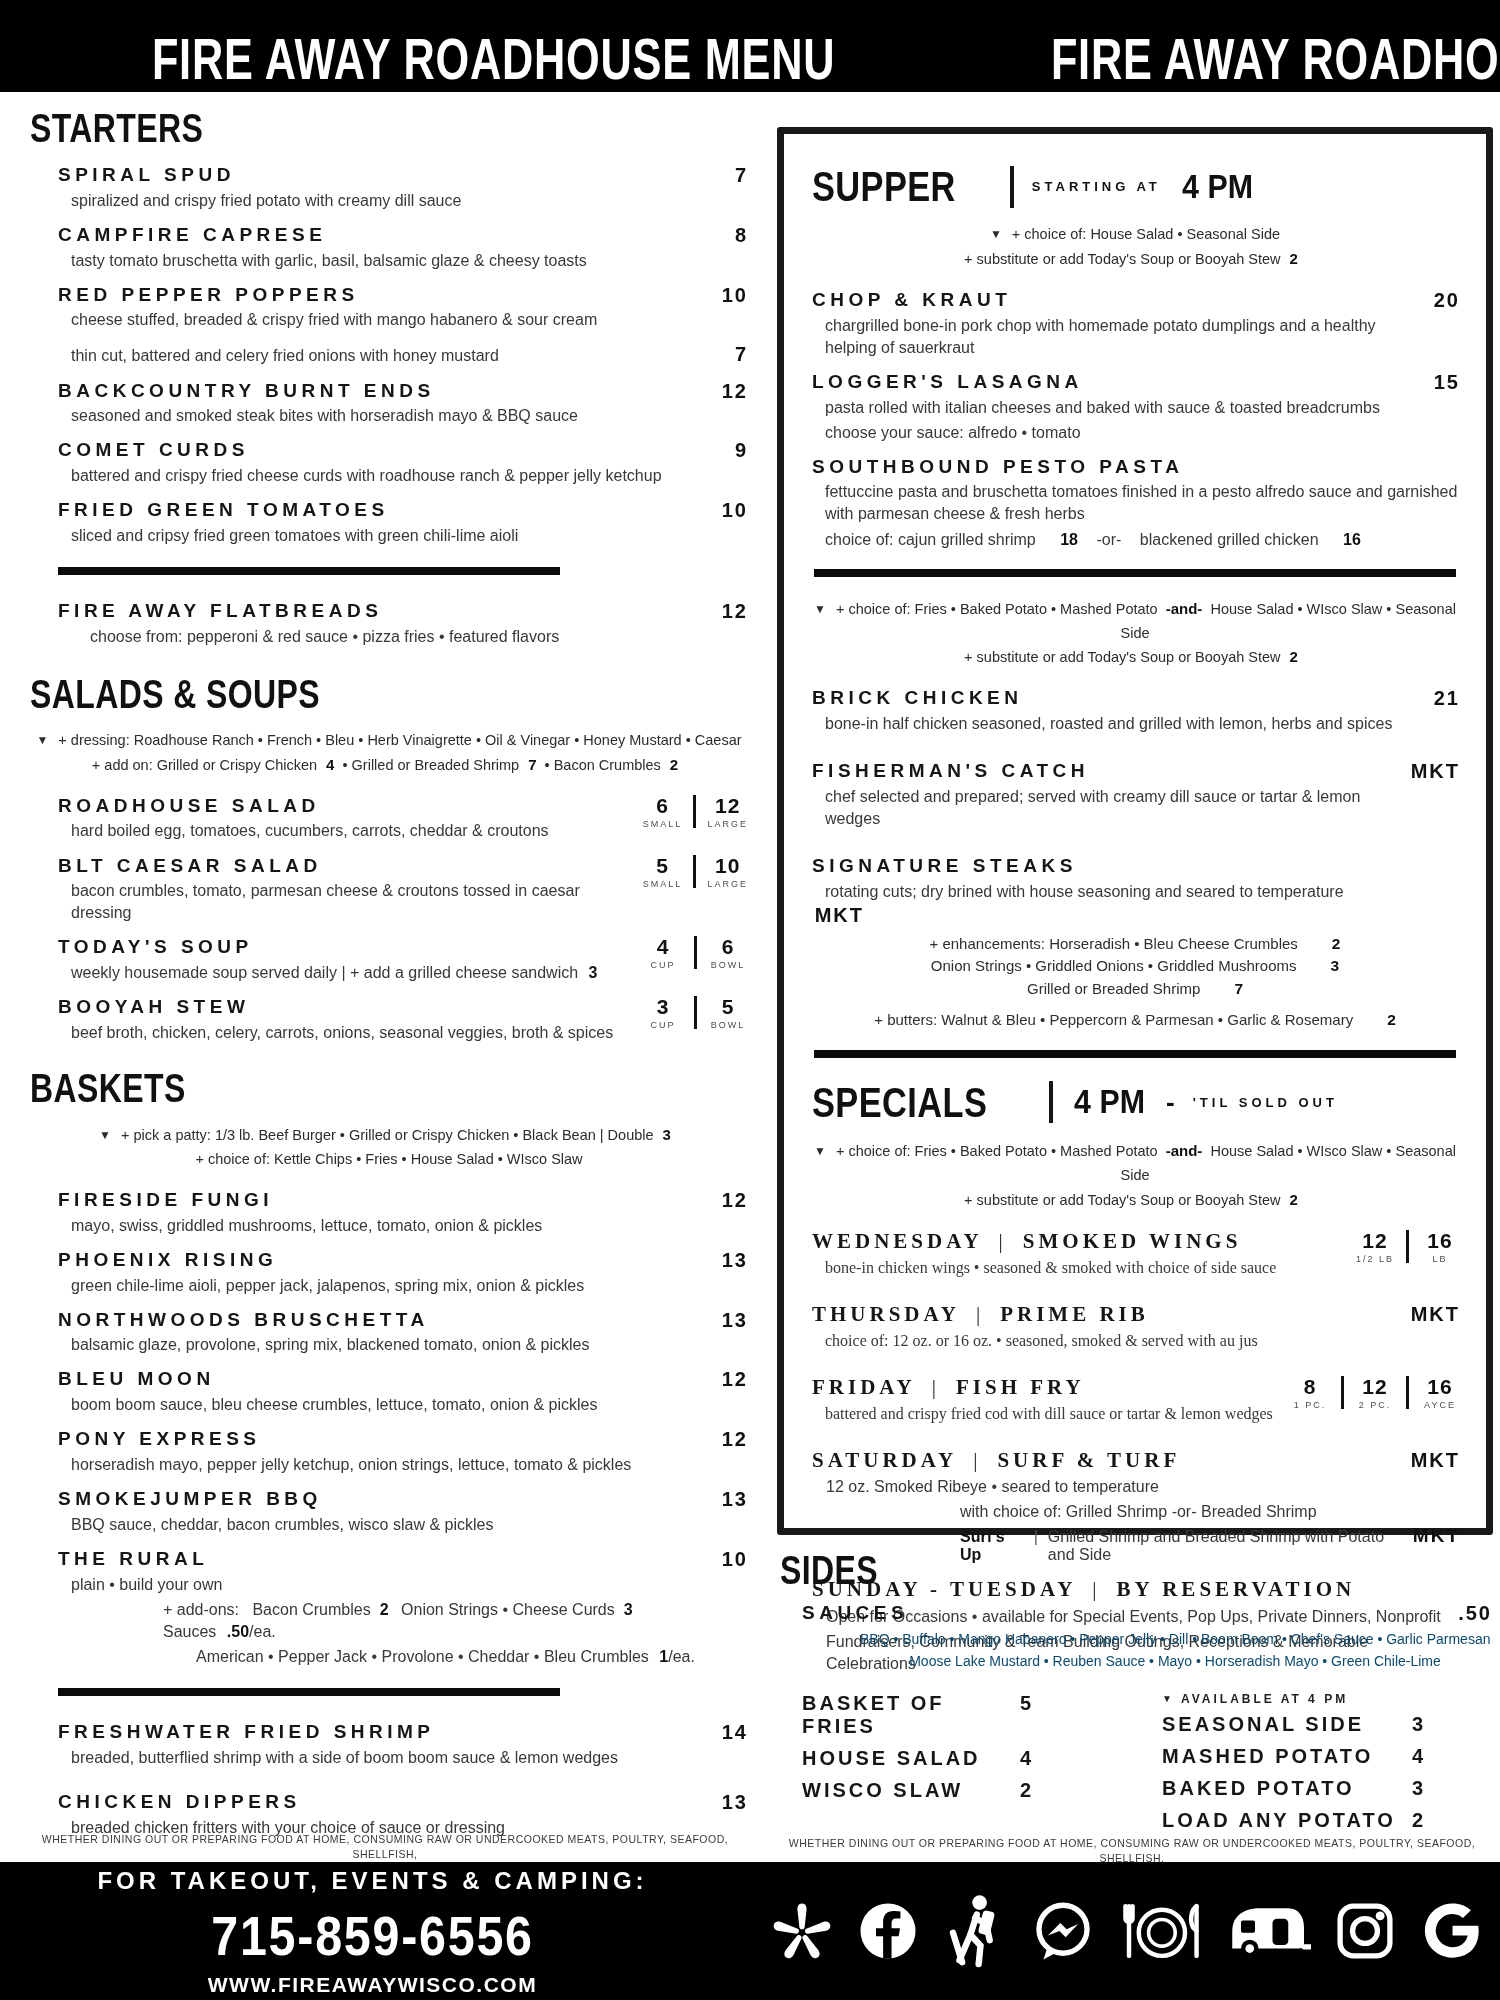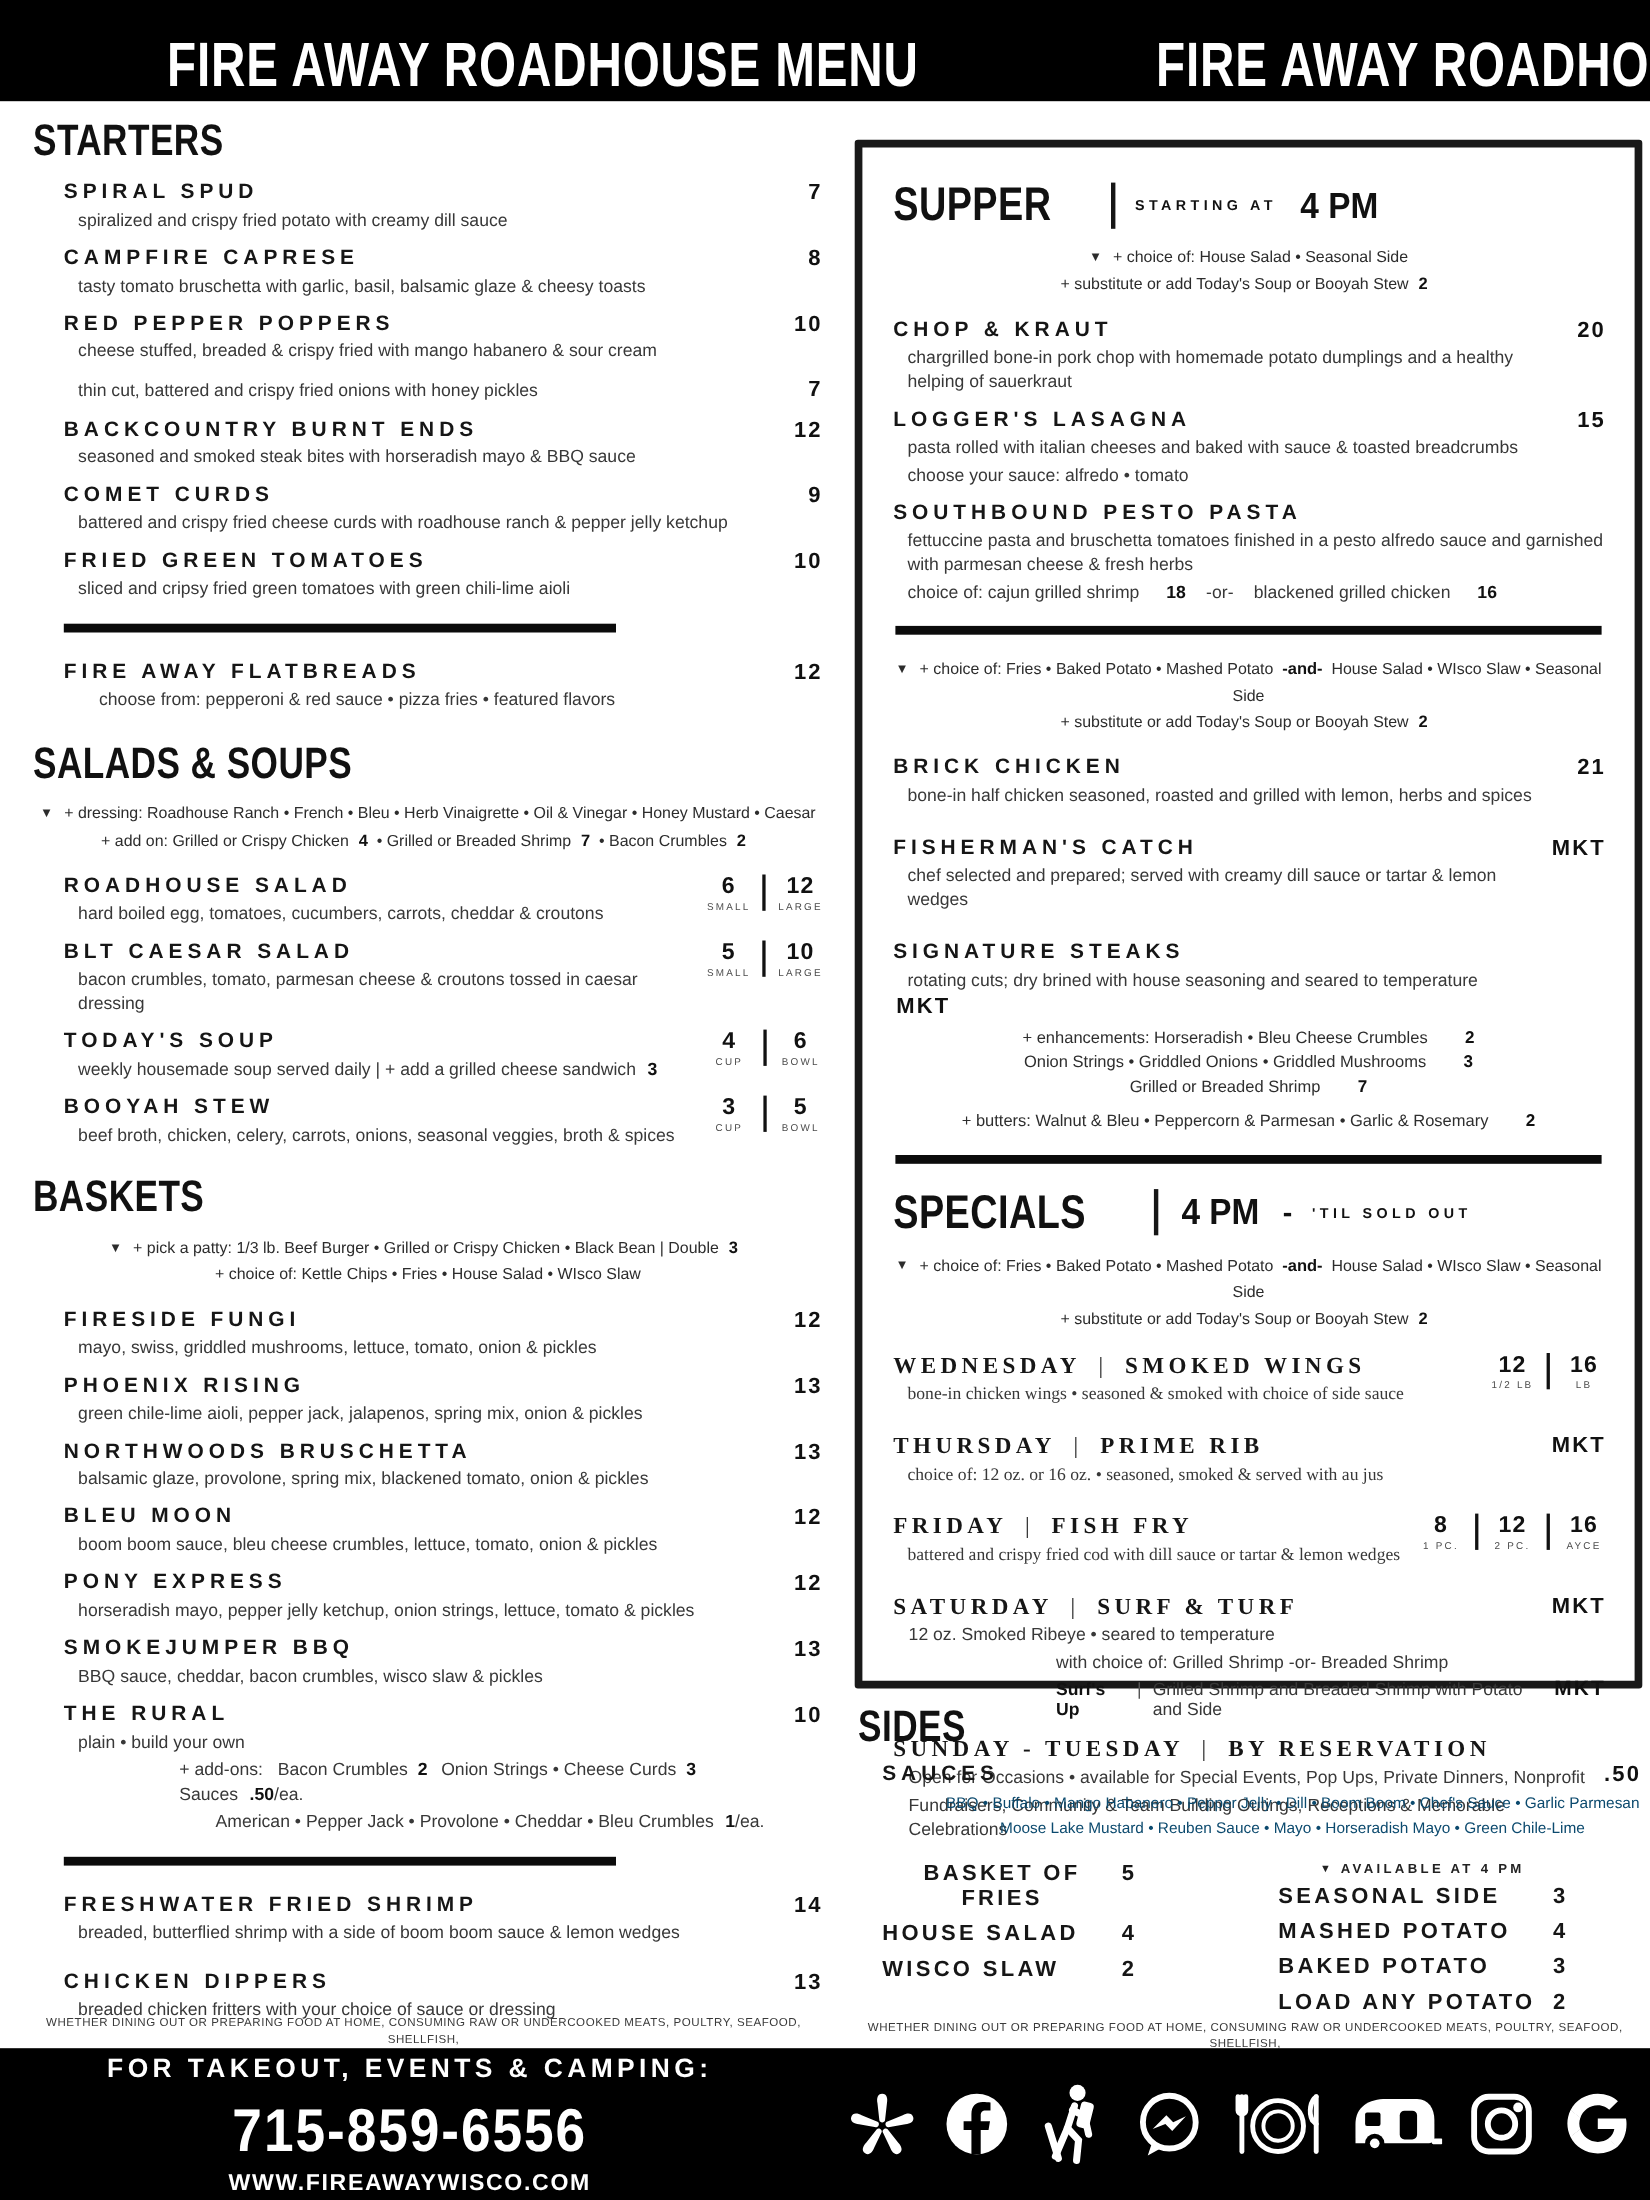--- a/index.html
+++ b/index.html
@@ -62,21 +62,21 @@
   .enh .b{margin-left:34px;font-size:15.5px;}
   .enh .half-gap{display:block;height:9px;}
   .sat-ind{margin-left:150px;}
   .surfline{display:flex;align-items:baseline;margin:2px 0 0 150px;font-size:16px;color:#383838;}
   .surfline .spacer{flex:1;}
 
   
   .sides{position:absolute;left:780px;top:1548px;width:712px;}
   .sides .mi{margin-left:22px;margin-bottom:4px;}
   .sauce-lines{font-size:14px;color:#0c4a6e;line-height:1.55;text-align:center;margin:0 16px 0 80px;width:630px;white-space:nowrap;}
-  .sides-cols{display:flex;margin-top:20px;text-align:center;}
+  .sides-cols{display:flex;margin-top:20px;}
   .sides-left{width:300px;margin-left:22px;}
   .s-item{display:flex;justify-content:space-between;font-size:20px;font-weight:700;
           letter-spacing:3px;margin-bottom:9px;color:#161616;}
   .s-item .sp{letter-spacing:1px;}
   .sides-right{width:262px;margin-left:60px;}
   .avail{font-size:12px;font-weight:700;letter-spacing:3px;margin-bottom:7px;color:#222;}
   .avail .tri{font-size:10px;margin-right:6px;}
   .cta{text-align:center;font-size:22px;font-weight:700;font-style:italic;letter-spacing:2.5px;
        margin-top:24px;white-space:nowrap;}
 
@@ -130,21 +130,21 @@
     </div>
     <div class="mi">
       <div class="main">
           <div class="mi-name">RED PEPPER POPPERS</div>
         <div class="mi-desc">cheese stuffed, breaded &amp; crispy fried with mango habanero &amp; sour cream</div>
         </div>
       <div class="mi-price">10</div>
     </div>
     <div class="mi">
       <div class="main">
-        <div class="mi-desc">thin cut, battered and crispy fried onions with honey pickles</div>
+        <div class="mi-desc">thin cut, battered and celery fried onions with honey mustard</div>
         </div>
       <div class="mi-price">7</div>
     </div>
     <div class="mi">
       <div class="main">
           <div class="mi-name">BACKCOUNTRY BURNT ENDS</div>
         <div class="mi-desc">seasoned and smoked steak bites with horseradish mayo &amp; BBQ sauce</div>
         </div>
       <div class="mi-price">12</div>
     </div>

